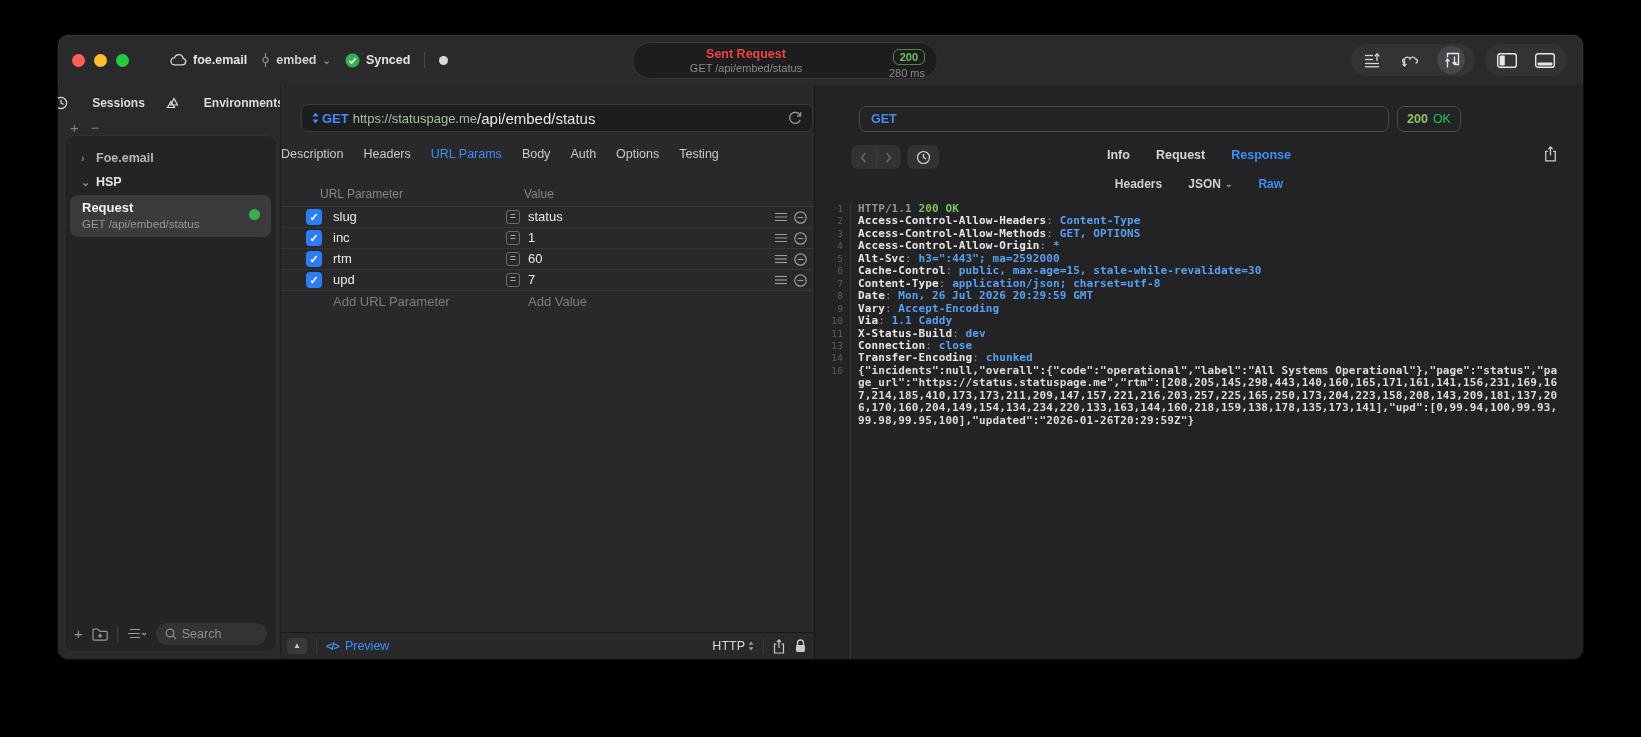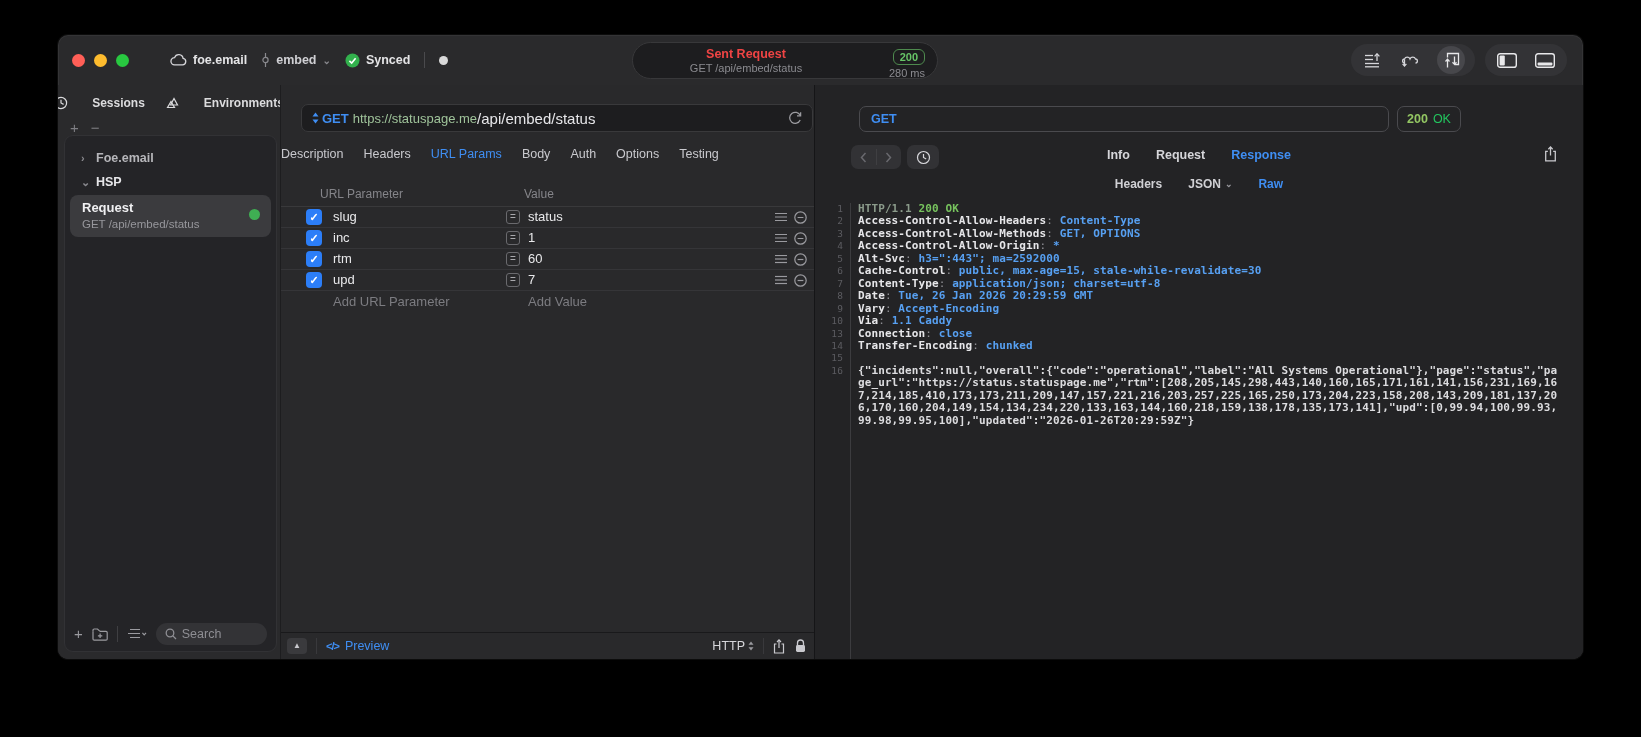--- a/index.html
+++ b/index.html
@@ -559,41 +559,41 @@
             <div class="code-line">
               <span class="ln">6</span>
               <span class="lc"><span class="tk-name">Cache-Control</span><span class="tk-sep">: </span><span class="tk-val">public, max-age=15, stale-while-revalidate=30</span></span>
             </div>
             <div class="code-line">
               <span class="ln">7</span>
               <span class="lc"><span class="tk-name">Content-Type</span><span class="tk-sep">: </span><span class="tk-val">application/json; charset=utf-8</span></span>
             </div>
             <div class="code-line">
               <span class="ln">8</span>
-              <span class="lc"><span class="tk-name">Date</span><span class="tk-sep">: </span><span class="tk-val">Tue, 26 Jan 2026 20:29:59 GMT</span></span>
+              <span class="lc"><span class="tk-name">Date</span><span class="tk-sep">: </span><span class="tk-val">Mon, 26 Jul 2026 20:29:59 GMT</span></span>
             </div>
             <div class="code-line">
               <span class="ln">9</span>
               <span class="lc"><span class="tk-name">Vary</span><span class="tk-sep">: </span><span class="tk-val">Accept-Encoding</span></span>
             </div>
             <div class="code-line">
               <span class="ln">10</span>
               <span class="lc"><span class="tk-name">Via</span><span class="tk-sep">: </span><span class="tk-val">1.1 Caddy</span></span>
             </div>
             <div class="code-line">
+              <span class="ln">11</span>
+              <span class="lc"><span class="tk-name">X-Status-Build</span><span class="tk-sep">: </span><span class="tk-val">dev</span></span>
+            </div>
+            <div class="code-line">
               <span class="ln">13</span>
               <span class="lc"><span class="tk-name">Connection</span><span class="tk-sep">: </span><span class="tk-val">close</span></span>
             </div>
             <div class="code-line">
               <span class="ln">14</span>
               <span class="lc"><span class="tk-name">Transfer-Encoding</span><span class="tk-sep">: </span><span class="tk-val">chunked</span></span>
-            </div>
-            <div class="code-line">
-              <span class="ln">15</span>
-              <span class="lc"></span>
             </div>
             <div class="code-line">
               <span class="ln">16</span>
               <span class="lc"><span class="tk-body">{"incidents":null,"overall":{"code":"operational","label":"All Systems Operational"},"page":"status","page_url":"https://status.statuspage.me","rtm":[208,205,145,298,443,140,160,165,171,161,141,156,231,169,167,214,185,410,173,173,211,209,147,157,221,216,203,257,225,165,250,173,204,223,158,208,143,209,181,137,206,170,160,204,149,154,134,234,220,133,163,144,160,218,159,138,178,135,173,141],"upd":[0,99.94,100,99.93,99.98,99.95,100],"updated":"2026-01-26T20:29:59Z"}</span></span>
             </div>
           </div>
       </section>
 
     </div>
   </div>

